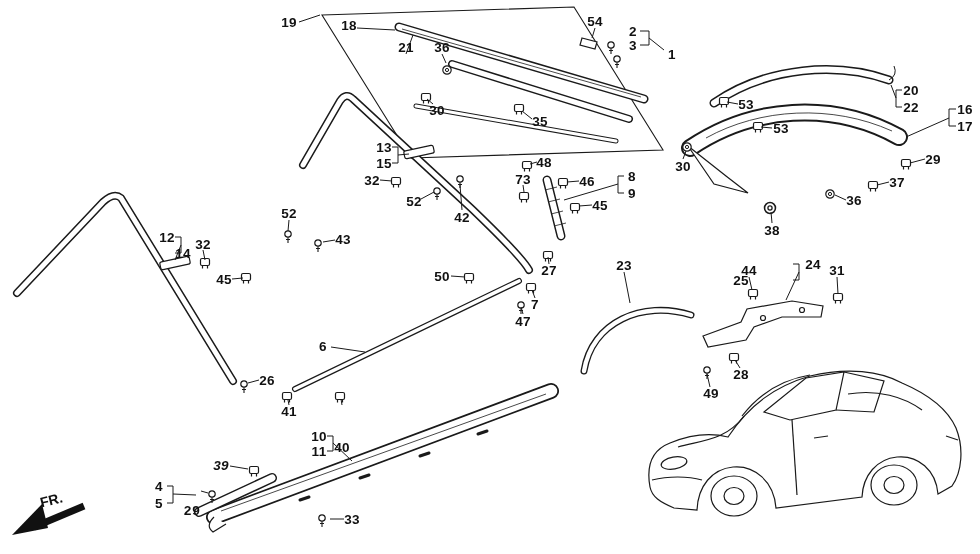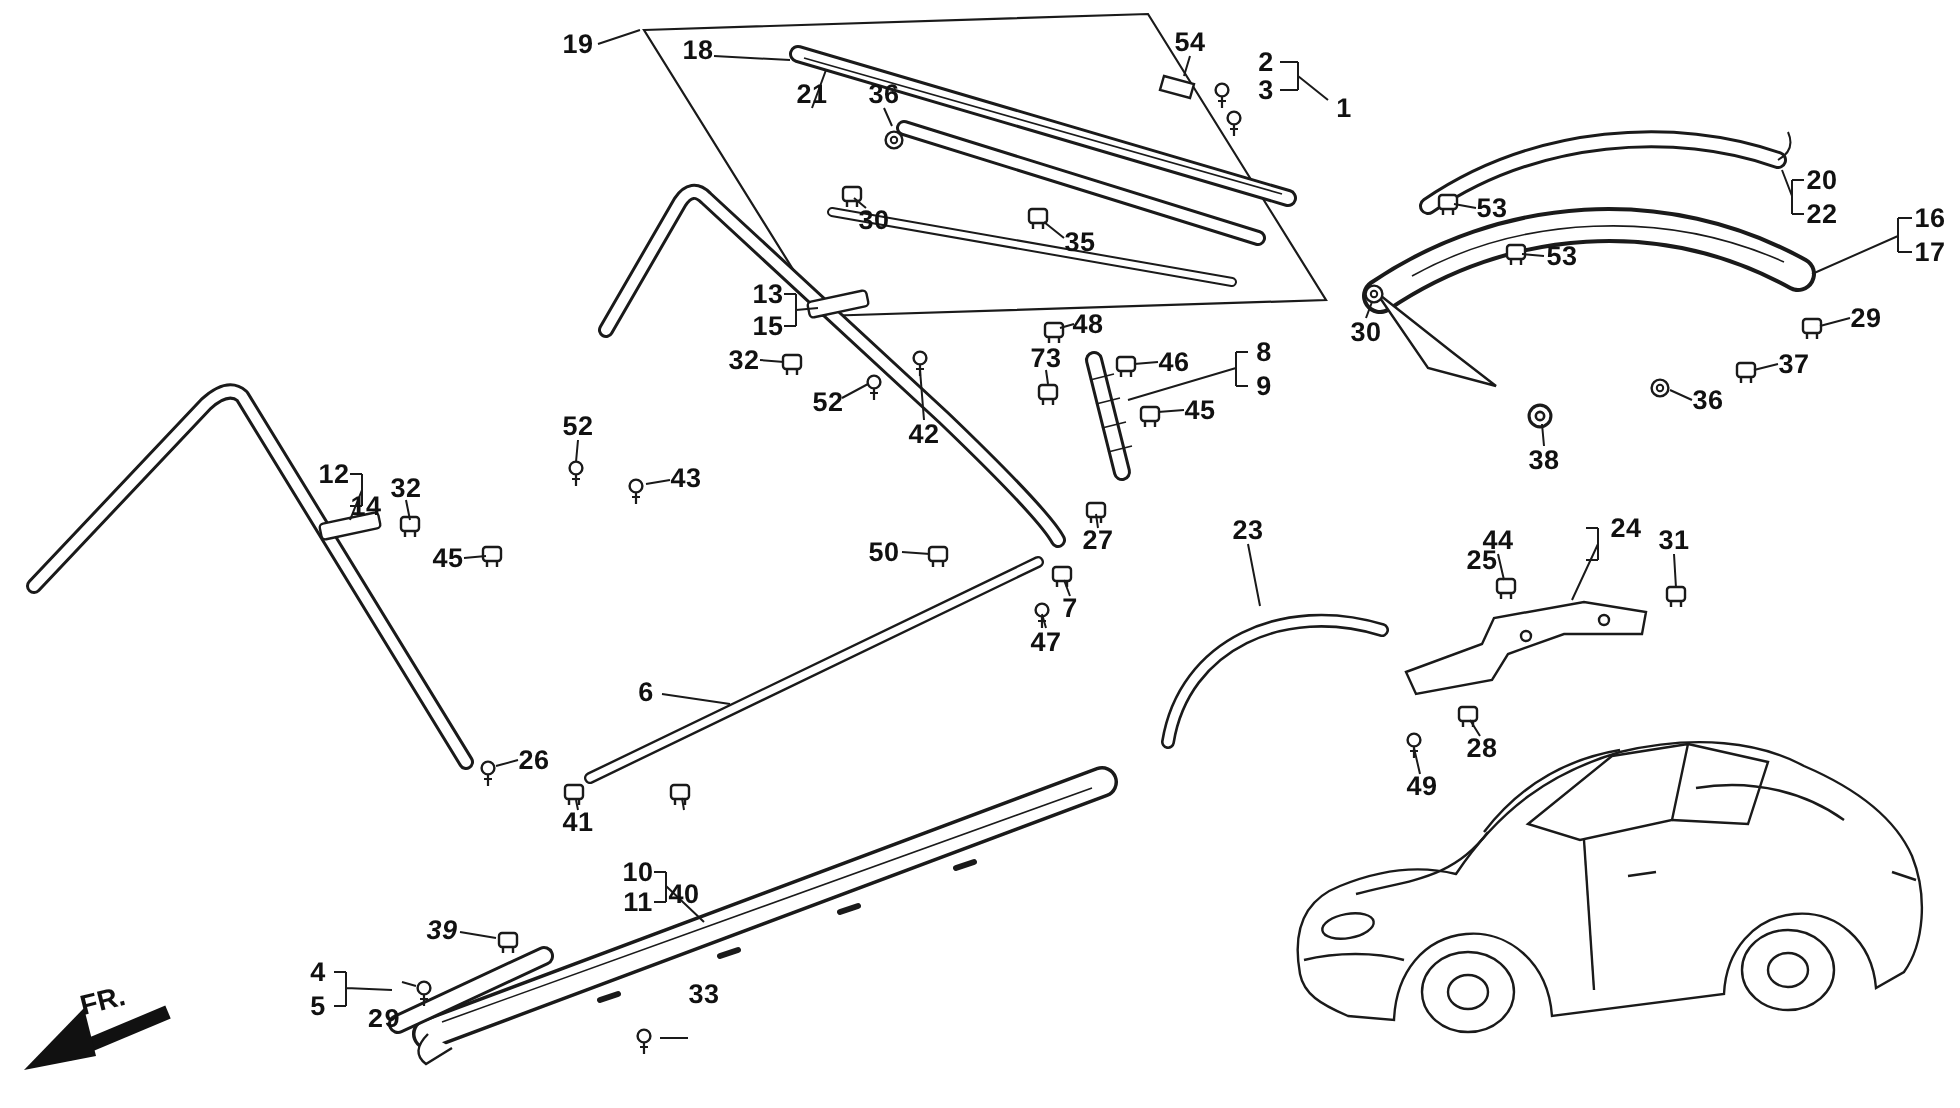--- a/index.html
+++ b/index.html
@@ -274,18 +274,18 @@
       <div class="callout" style="left: 289px; top: 411px;">41</div>
       <div class="callout" style="left: 342px; top: 411px; margin-top: 36px;">40</div>
       <div class="callout" style="left: 319px; top: 436px;">10</div>
       <div class="callout" style="left: 319px; top: 451px;">11</div>
       <div class="callout" style="left: 741px; top: 374px; text-align: center;">28</div>
       <div class="callout" style="left: 711px; top: 393px;">49</div>
       <div class="callout" style="left: 221px; top: 465px; font-style: italic;">39</div>
       <div class="callout" style="left: 159px; top: 486px;">4</div>
       <div class="callout" style="left: 159px; top: 503px;">5</div>
       <div class="callout" style="left: 192px; top: 511px; font-family: Liberation Mono, monospace;">29</div>
-      <div class="callout" style="left: 352px; top: 497px;">33</div>
+      <div class="callout" style="left: 352px; top: 519px;">33</div>
     </div>
 
   <div class="fr-label">FR.</div>
 
 </div>
 
 </body></html>

